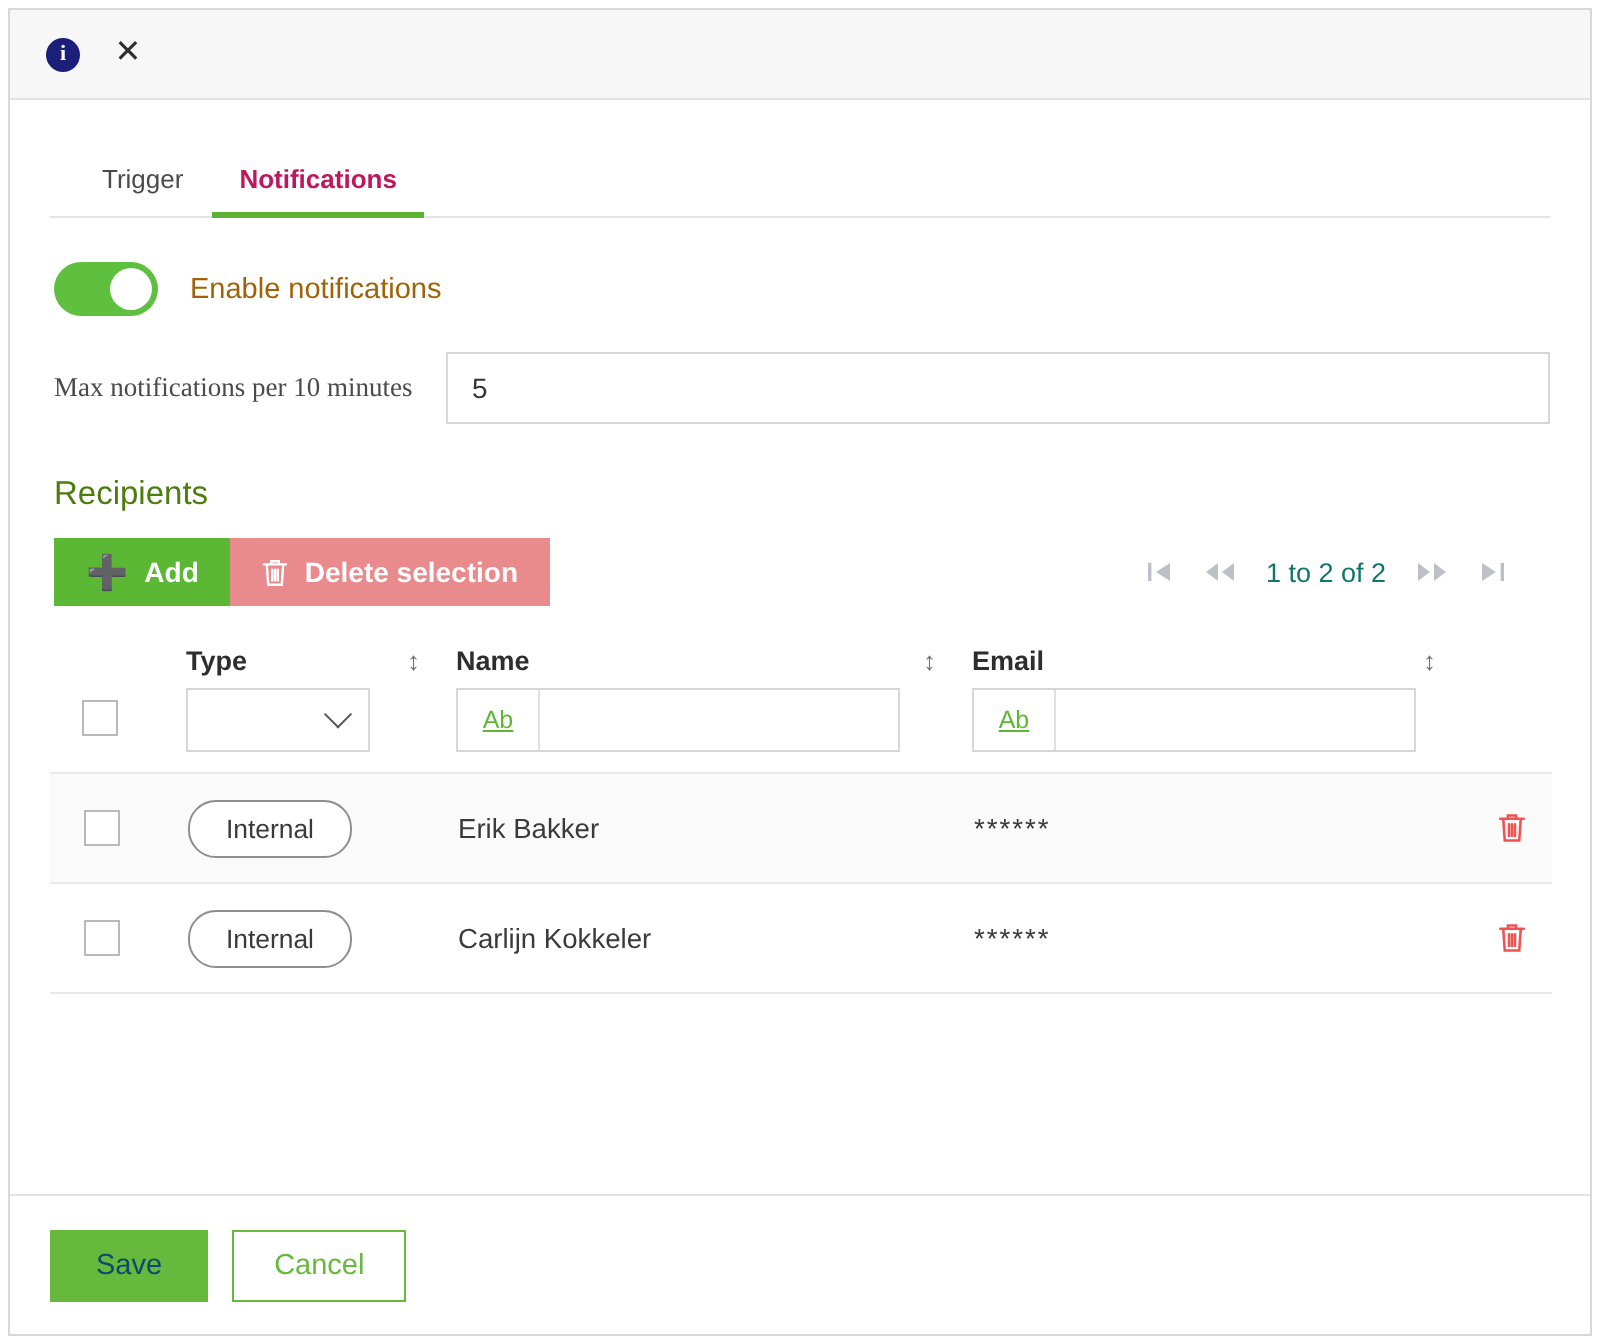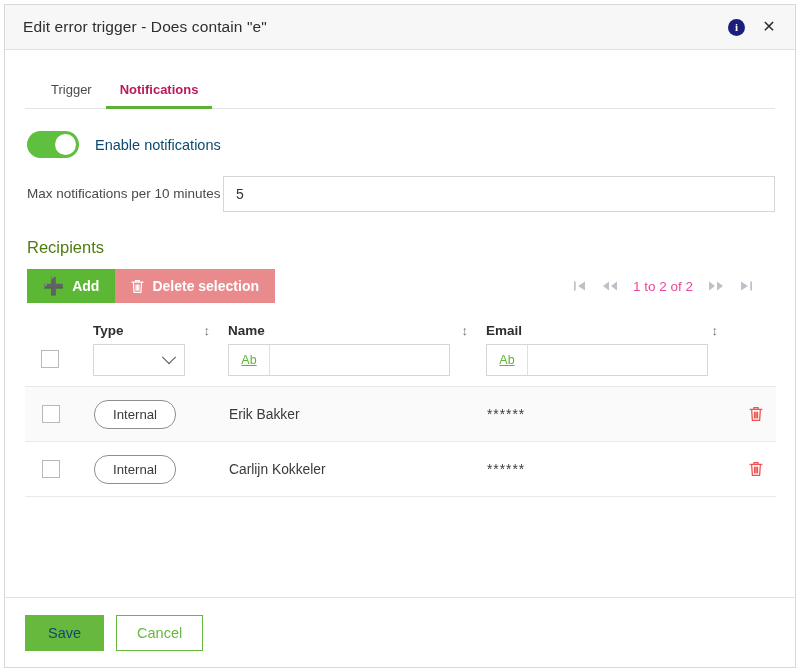--- a/index.html
+++ b/index.html
@@ -129,36 +129,37 @@
     top: 3px;
     right: 3px;
     width: 21px;
     height: 21px;
     border-radius: 50%;
     background: #ffffff;
   }
   .toggle-label {
     margin-left: 16px;
     font-size: 14.5px;
-    color: #0c4a6e;
+    color: #a16207;
   }
 
   
   .field-row {
     display: flex;
     align-items: center;
     margin-top: 18px;
   }
   .field-label {
     width: 198px;
     font-size: 13.5px;
     color: #4a4a4a;
     line-height: 1.45;
     padding-left: 2px;
     box-sizing: border-box;
+    font-family: Liberation Serif, serif;
   }
   .field-input {
     flex: 1;
     height: 36px;
     border: 1px solid #d6d6d6;
     box-sizing: border-box;
     font-family: "Liberation Sans", sans-serif;
     font-size: 14px;
     color: #333;
     padding: 0 12px;
@@ -221,21 +222,21 @@
     width: 30px;
     height: 22px;
     display: flex;
     align-items: center;
     justify-content: center;
     color: #bdc0c6;
     cursor: default;
   }
   .pager-text {
     font-size: 13.5px;
-    color: #ec4899;
+    color: #0f766e;
     padding: 0 8px;
     white-space: nowrap;
   }
 
   
   .table {
     width: 100%;
     border-collapse: collapse;
     table-layout: fixed;
   }
@@ -399,21 +400,20 @@
     cursor: pointer;
     font-family: "Liberation Sans", sans-serif;
   }
 </style>
 </head>
 <body>
 
 <div class="dialog">
 
   <div class="titlebar">
-    <div class="title-text">Edit error trigger - Does contain "e"</div>
     <div class="titlebar-actions">
       <div class="info-icon">i</div>
       <div class="close-icon">✕</div>
     </div>
   </div>
 
   <div class="dialog-body">
 
     <div class="tabs">
       <div class="tab">Trigger</div>

